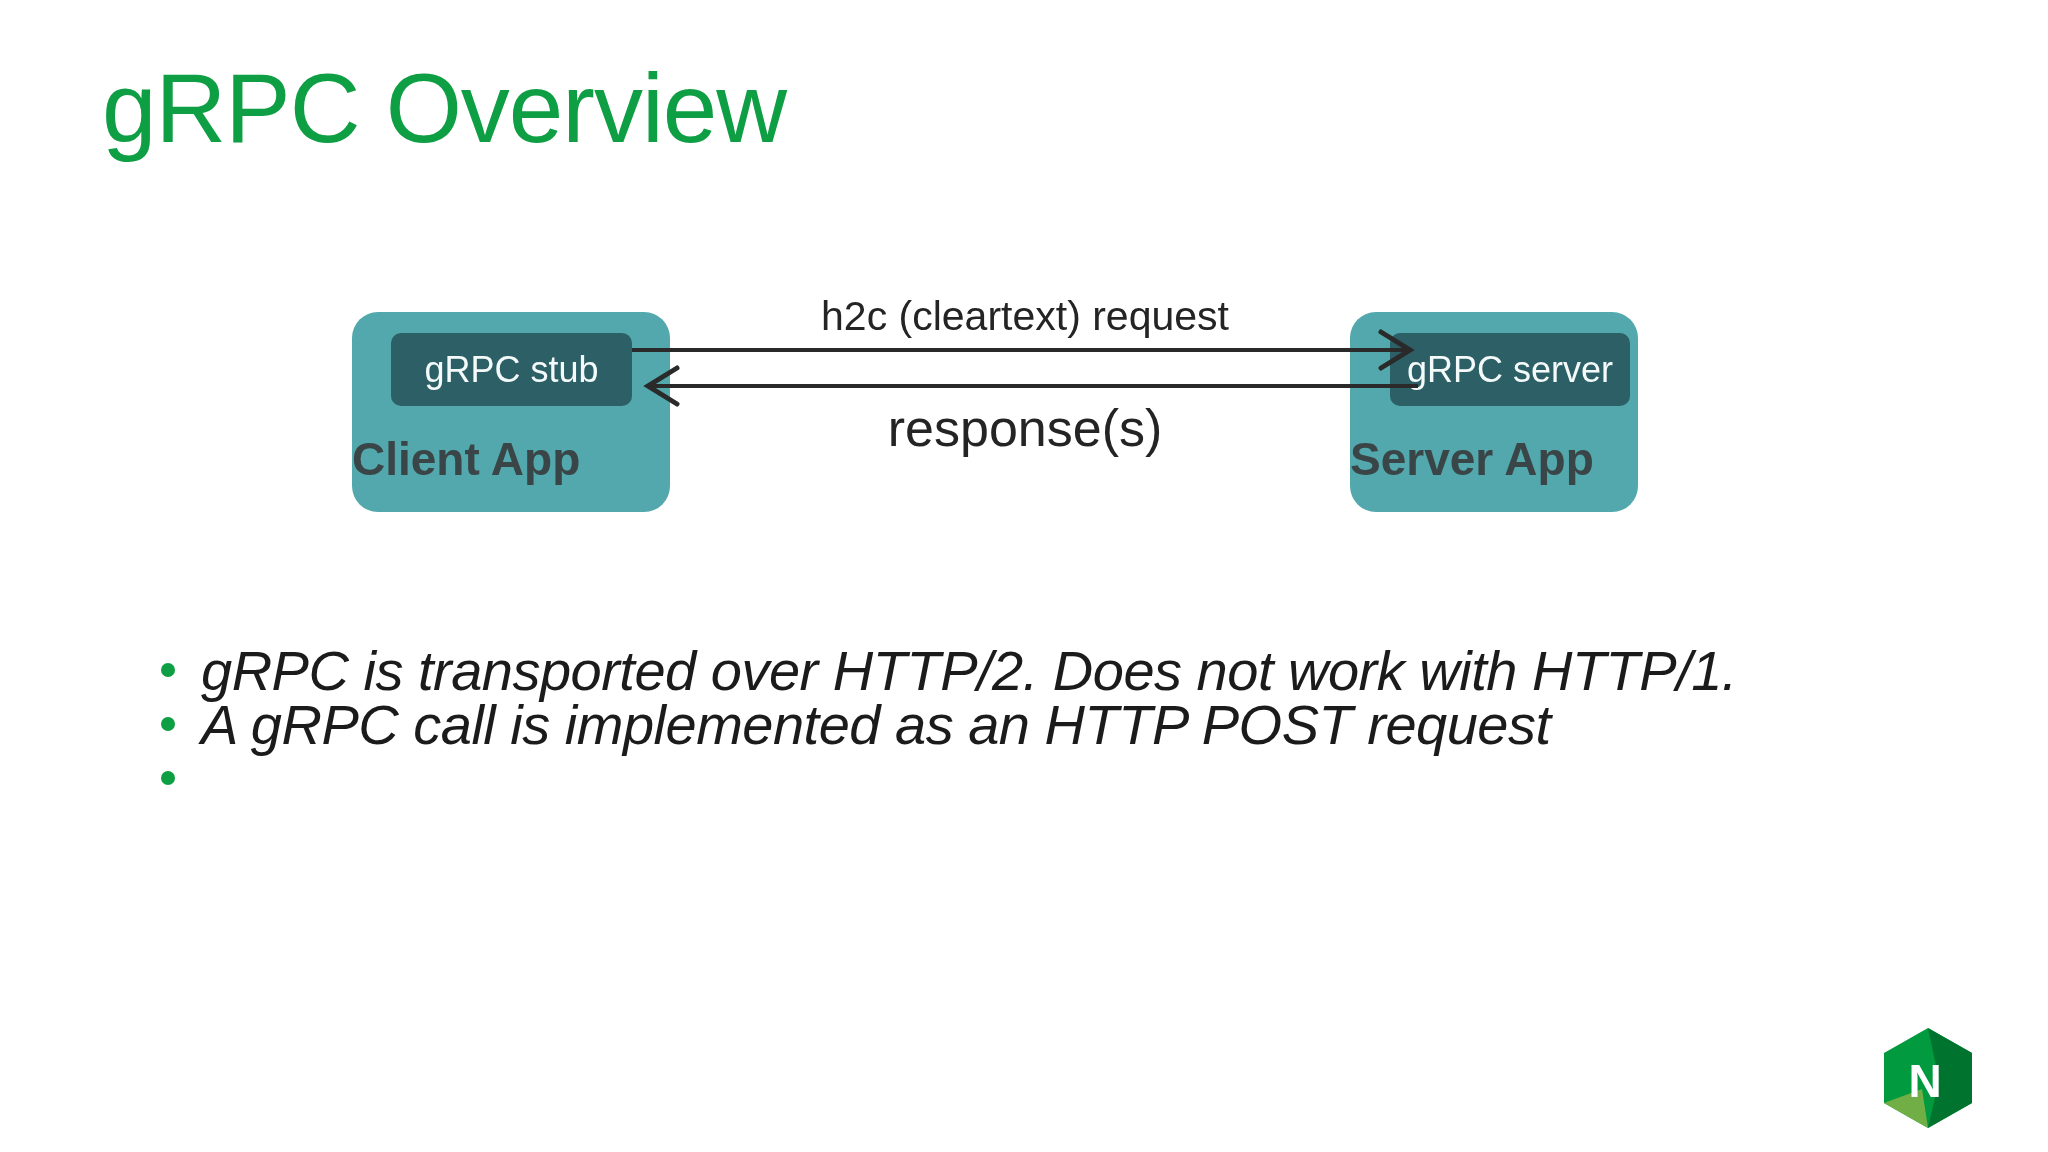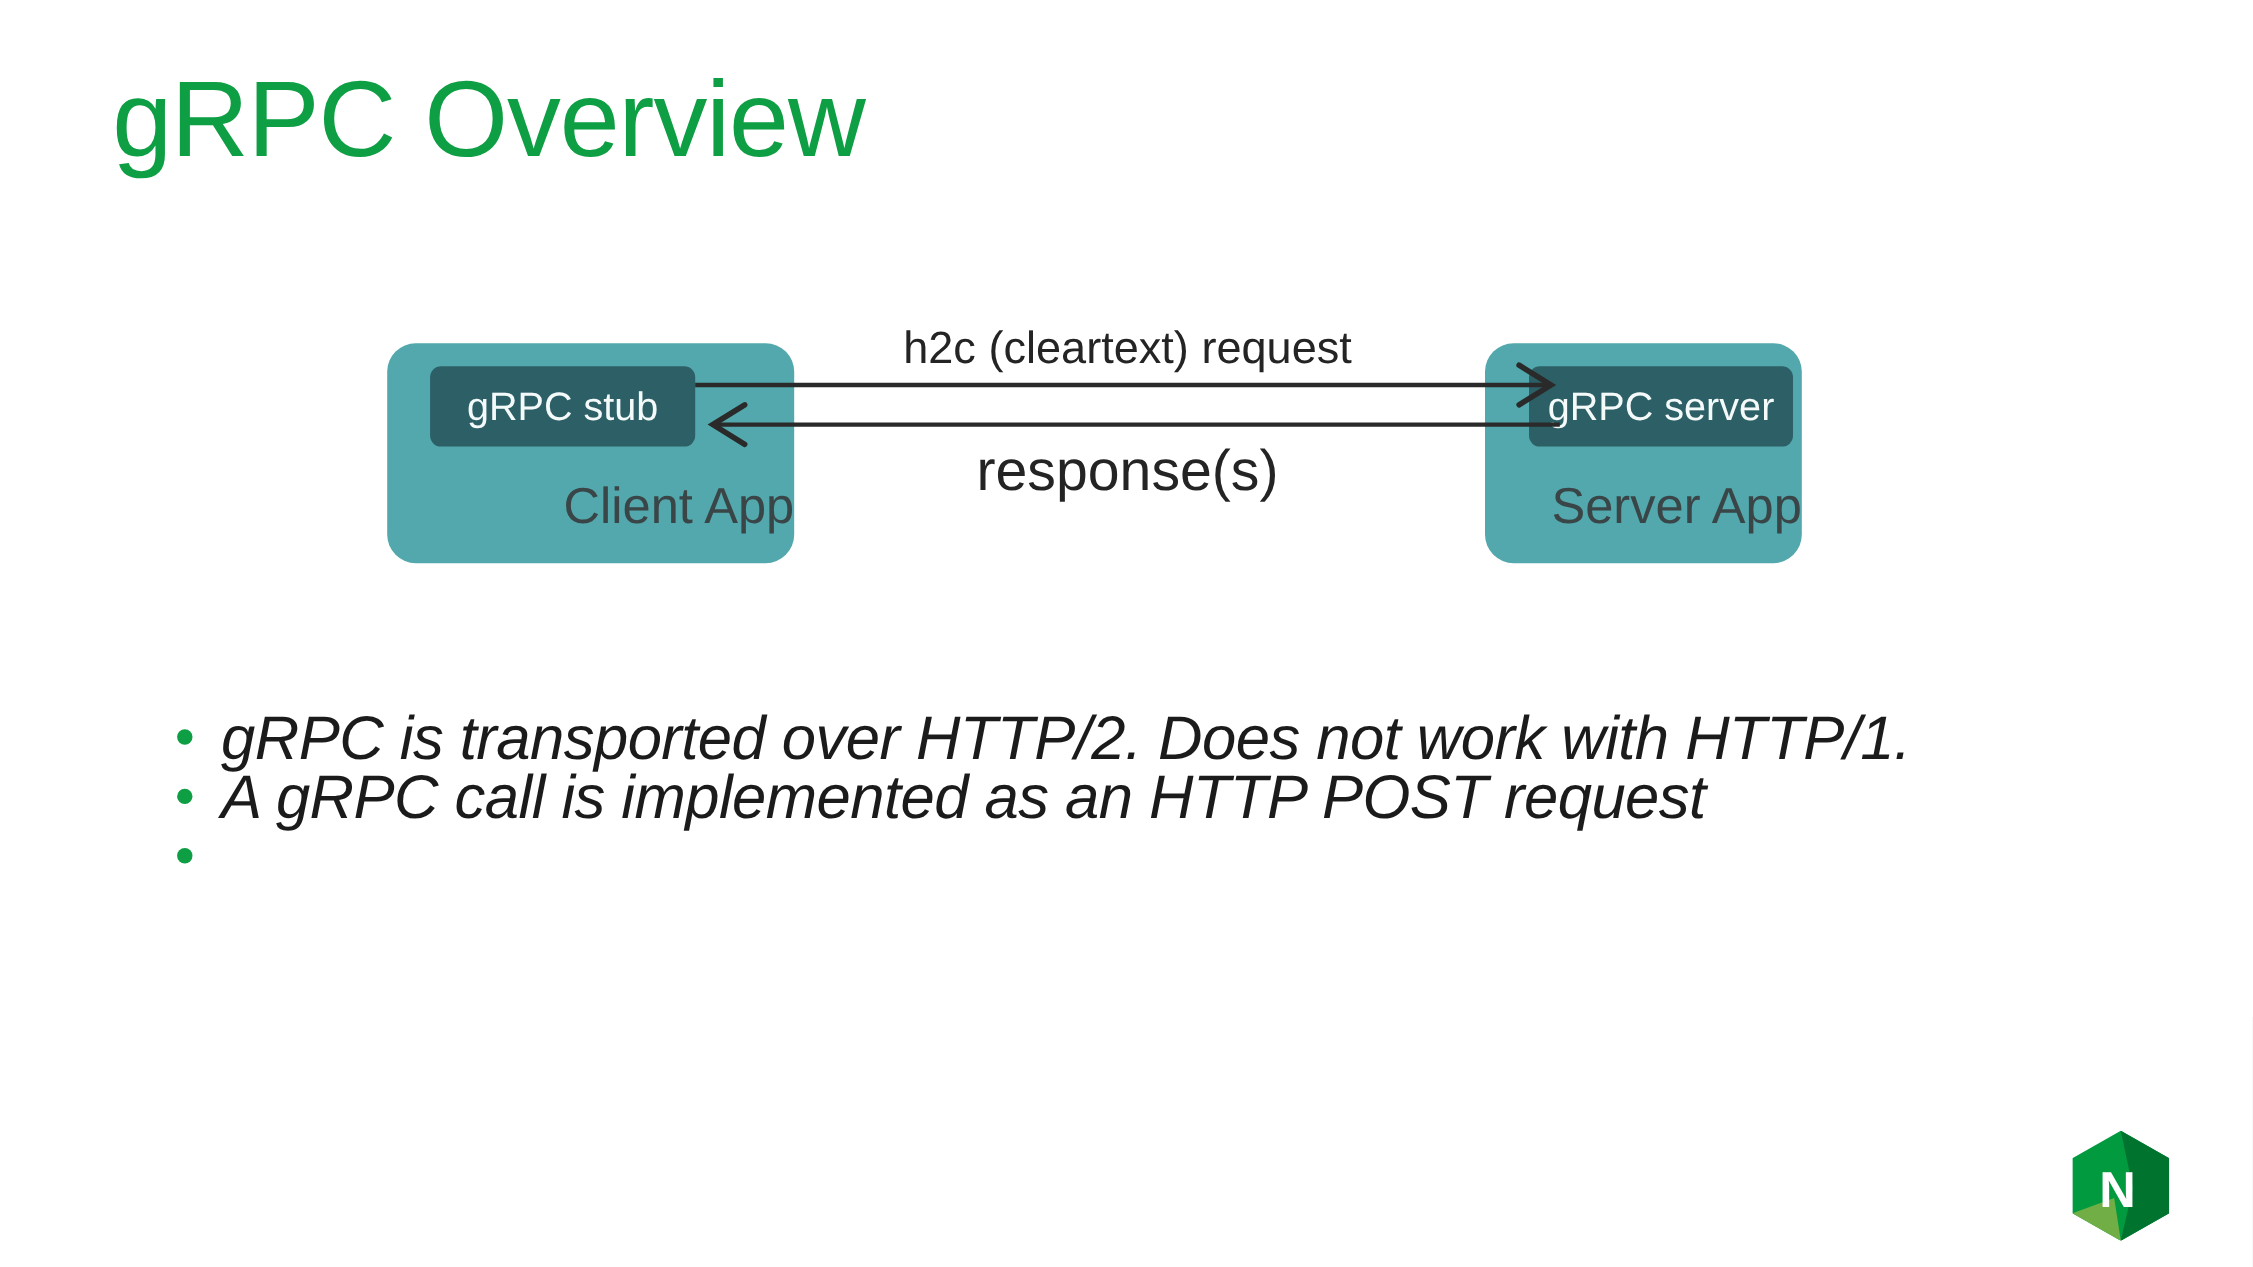--- a/index.html
+++ b/index.html
@@ -21,21 +21,21 @@
     font-size: 98px;
     font-weight: 500;
     letter-spacing: -1px;
     color: var(--accent-green, #0E9E43);
   }
 
   
   .app-box {
     position: absolute;
     top: 312px;
-    width: 370px;
+    width: 318px;
     height: 200px;
     background: var(--box-teal, #52A8AC);
     border-radius: 26px;
   }
   .app-box.client { left: 352px; }
   .app-box.server { left: 1350px; width: 288px; }
 
   .inner-box {
     position: absolute;
     top: 21px;
@@ -51,23 +51,23 @@
     font-size: 36px;
     font-weight: 500;
   }
   .app-box.server .inner-box { left: 40px; width: 240px; }
 
   .app-label {
     position: absolute;
     top: 120px;
     left: 0;
     width: 100%;
-    text-align: right;
+    text-align: left;
     font-size: 46px;
-    font-weight: 400;
+    font-weight: 700;
     color: var(--app-label-color, #3A4547);
   }
 
   
   .arrows {
     position: absolute;
     left: 0;
     top: 0;
     pointer-events: none;
   }

